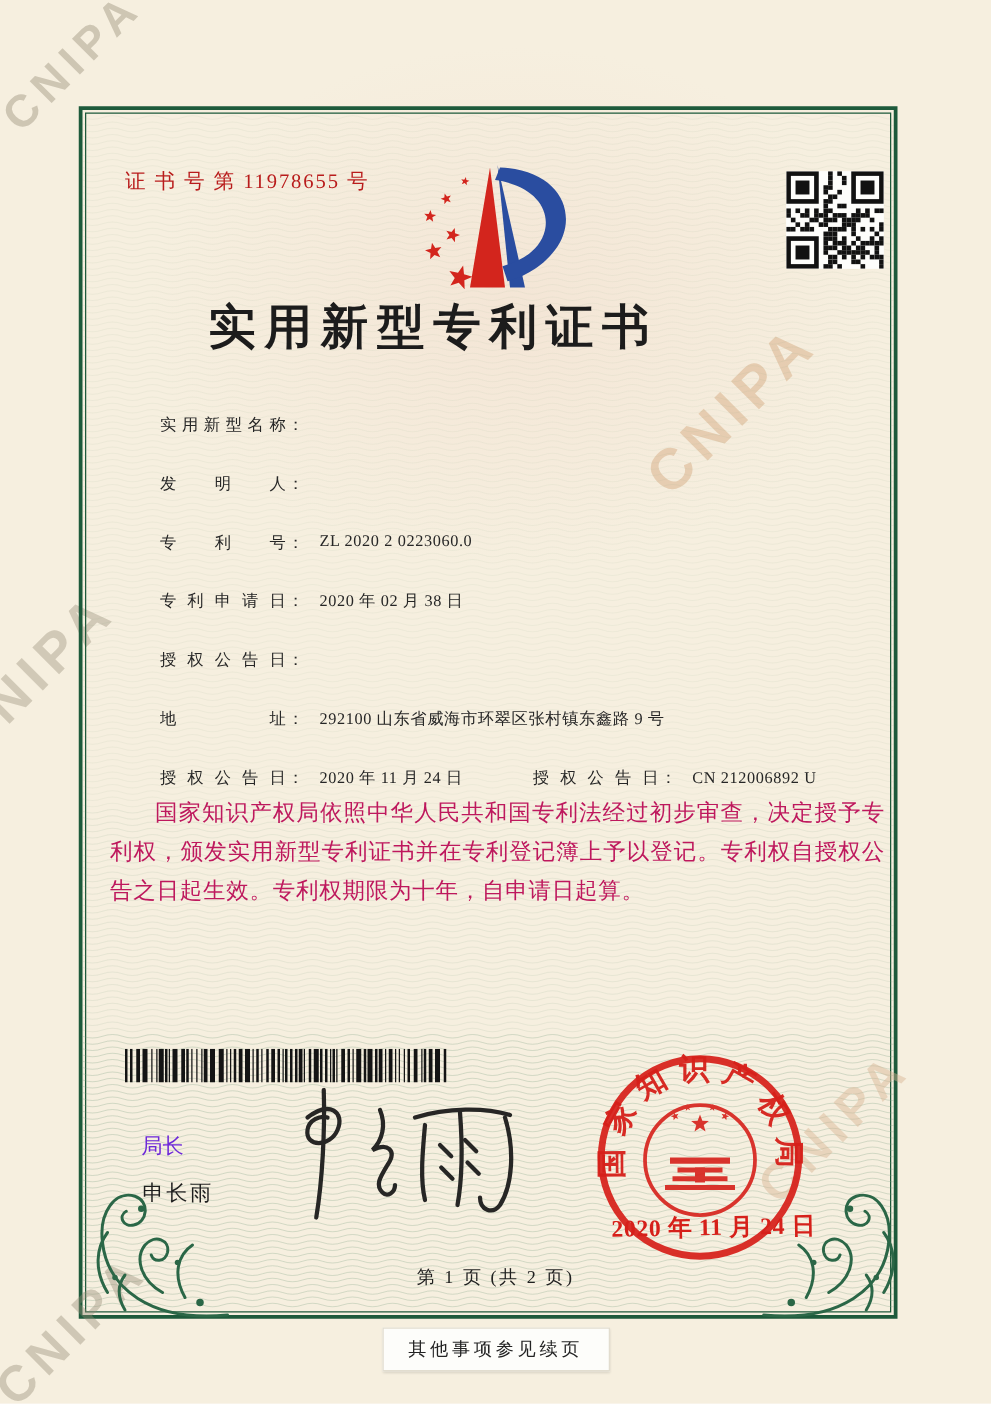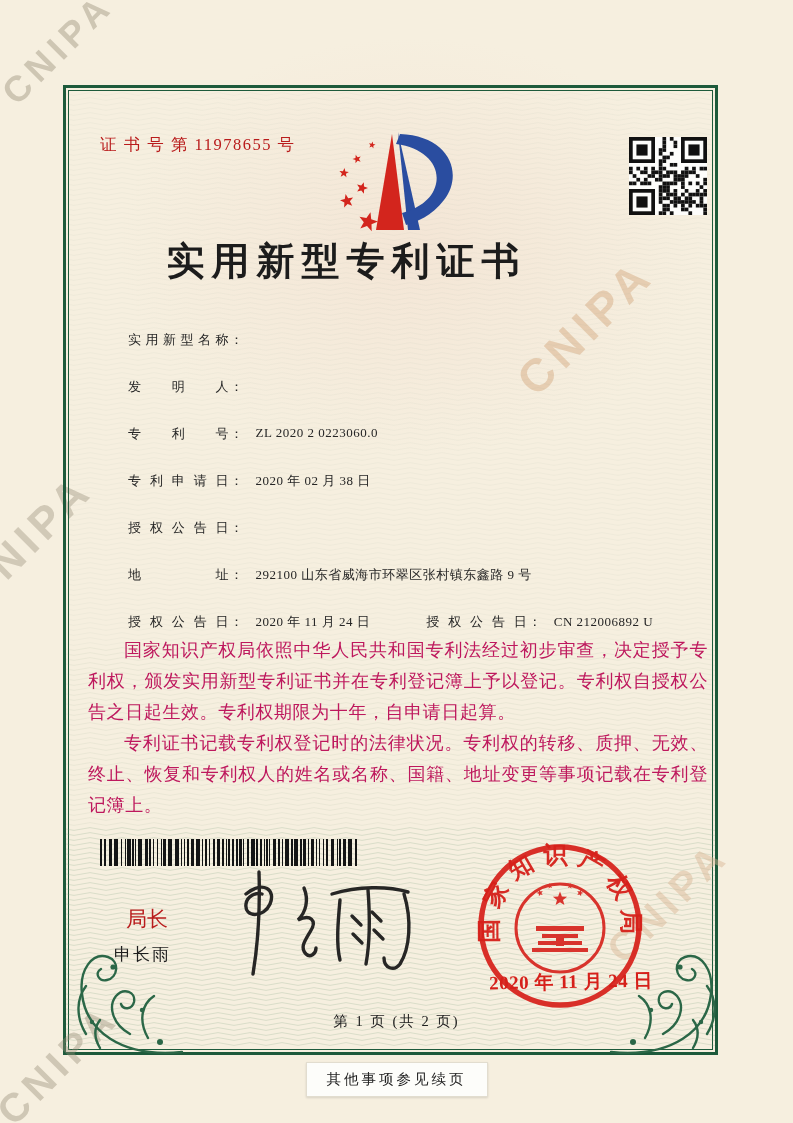--- a/index.html
+++ b/index.html
@@ -38,21 +38,21 @@
   .flabel{display:inline-block;width:101px;text-align:justify;text-align-last:justify;}
   .fcolon{margin-left:1px;}
   .fvalue{margin-left:12px;white-space:nowrap;}
   .gpair2{margin-left:56px;display:flex;align-items:baseline;}
   
   .paras{position:absolute;left:88px;top:635px;width:620px;font-size:18px;
          line-height:31px;color:#be185d;text-align:justify;letter-spacing:.6px;}
   .paras p{margin:0;text-indent:2em;}
   
   .barcode{position:absolute;left:100px;top:839px;width:262px;height:27px;}
-  .director-label{position:absolute;left:126px;top:905px;font-size:21px;color:#b91c1c;
+  .director-label{position:absolute;left:113px;top:905px;font-size:17px;color:#6d28d9;
                   font-family:"Liberation Sans","DejaVu Sans",sans-serif;}
   .director-name{position:absolute;left:114px;top:943px;font-size:17px;color:#1e1e1e;
                  font-family:"Liberation Sans","DejaVu Sans",sans-serif;letter-spacing:2px;text-align:right;}
   .signature{position:absolute;left:212px;top:860px;width:215px;height:128px;}
   .seal{position:absolute;left:472px;top:838px;width:176px;height:176px;}
   .seal-date{position:absolute;left:486px;top:969px;width:170px;text-align:center;
              font-size:19px;color:#d6201a;letter-spacing:.5px;font-weight:600;transform:rotate(-1deg);}
   .page-info{position:absolute;left:0;top:1012px;width:793px;text-align:center;
              font-size:14.5px;letter-spacing:2px;color:#202020;}
   .continuation{position:absolute;left:50%;top:1062px;transform:translateX(-50%);
@@ -497,21 +497,20 @@
       <span class="gpair2">
         <span class="flabel">授权公告日</span>
           <span class="fcolon">：</span>
         <span class="fvalue">CN 212006892 U</span>
       </span>
     </div>
   </div>
 
   <div class="paras">
     <p>国家知识产权局依照中华人民共和国专利法经过初步审查，决定授予专利权，颁发实用新型专利证书并在专利登记簿上予以登记。专利权自授权公告之日起生效。专利权期限为十年，自申请日起算。</p>
-    <p>专利证书记载专利权登记时的法律状况。专利权的转移、质押、无效、终止、恢复和专利权人的姓名或名称、国籍、地址变更等事项记载在专利登记簿上。</p>
   </div>
 
   <svg class="barcode" viewBox="0 0 262 27" xmlns="http://www.w3.org/2000/svg" id="barcode-svg">
       <g fill="#141414">
         <rect x="0" y="0" width="2" height="27"></rect>
         <rect x="4" y="0" width="2" height="27"></rect>
         <rect x="9" y="0" width="3" height="27"></rect>
         <rect x="14" y="0" width="4" height="27"></rect>
         <rect x="21" y="0" width="1" height="27"></rect>
         <rect x="25" y="0" width="1" height="27"></rect>

